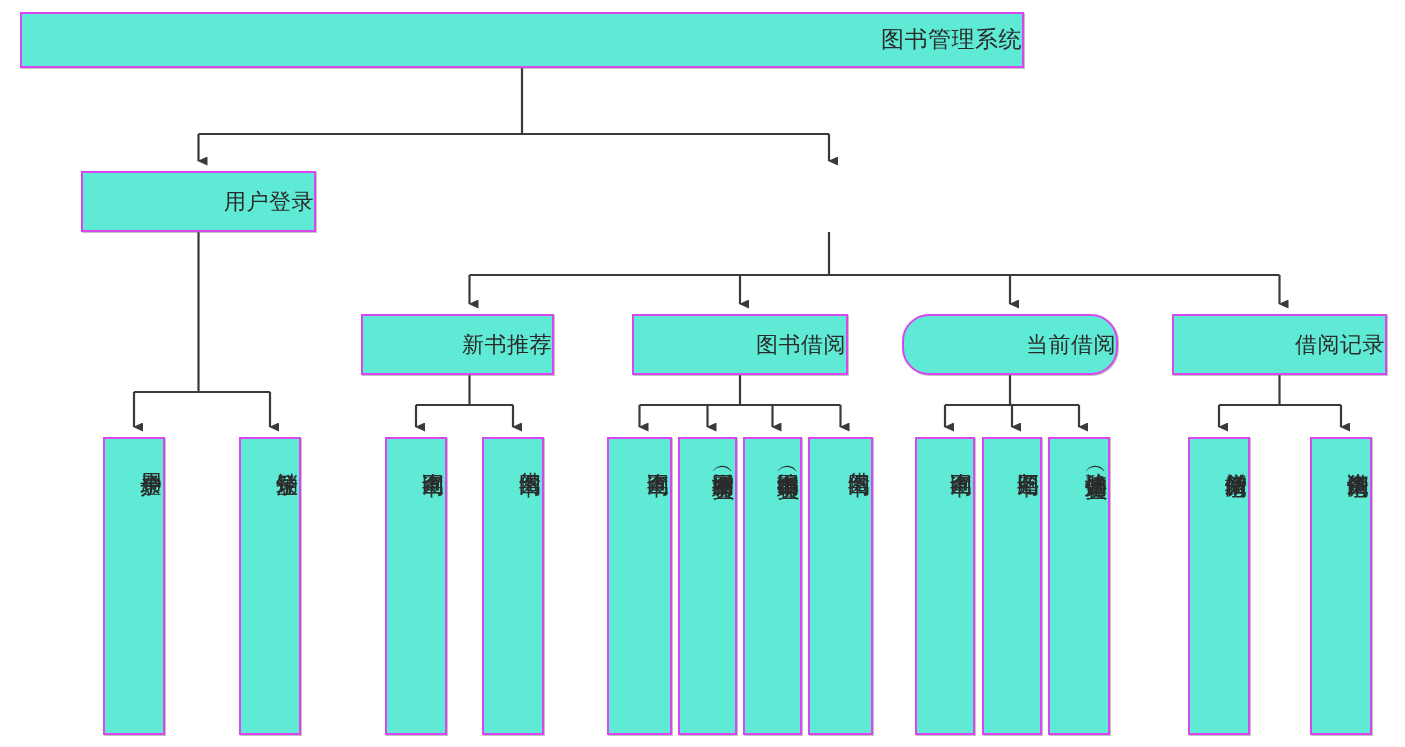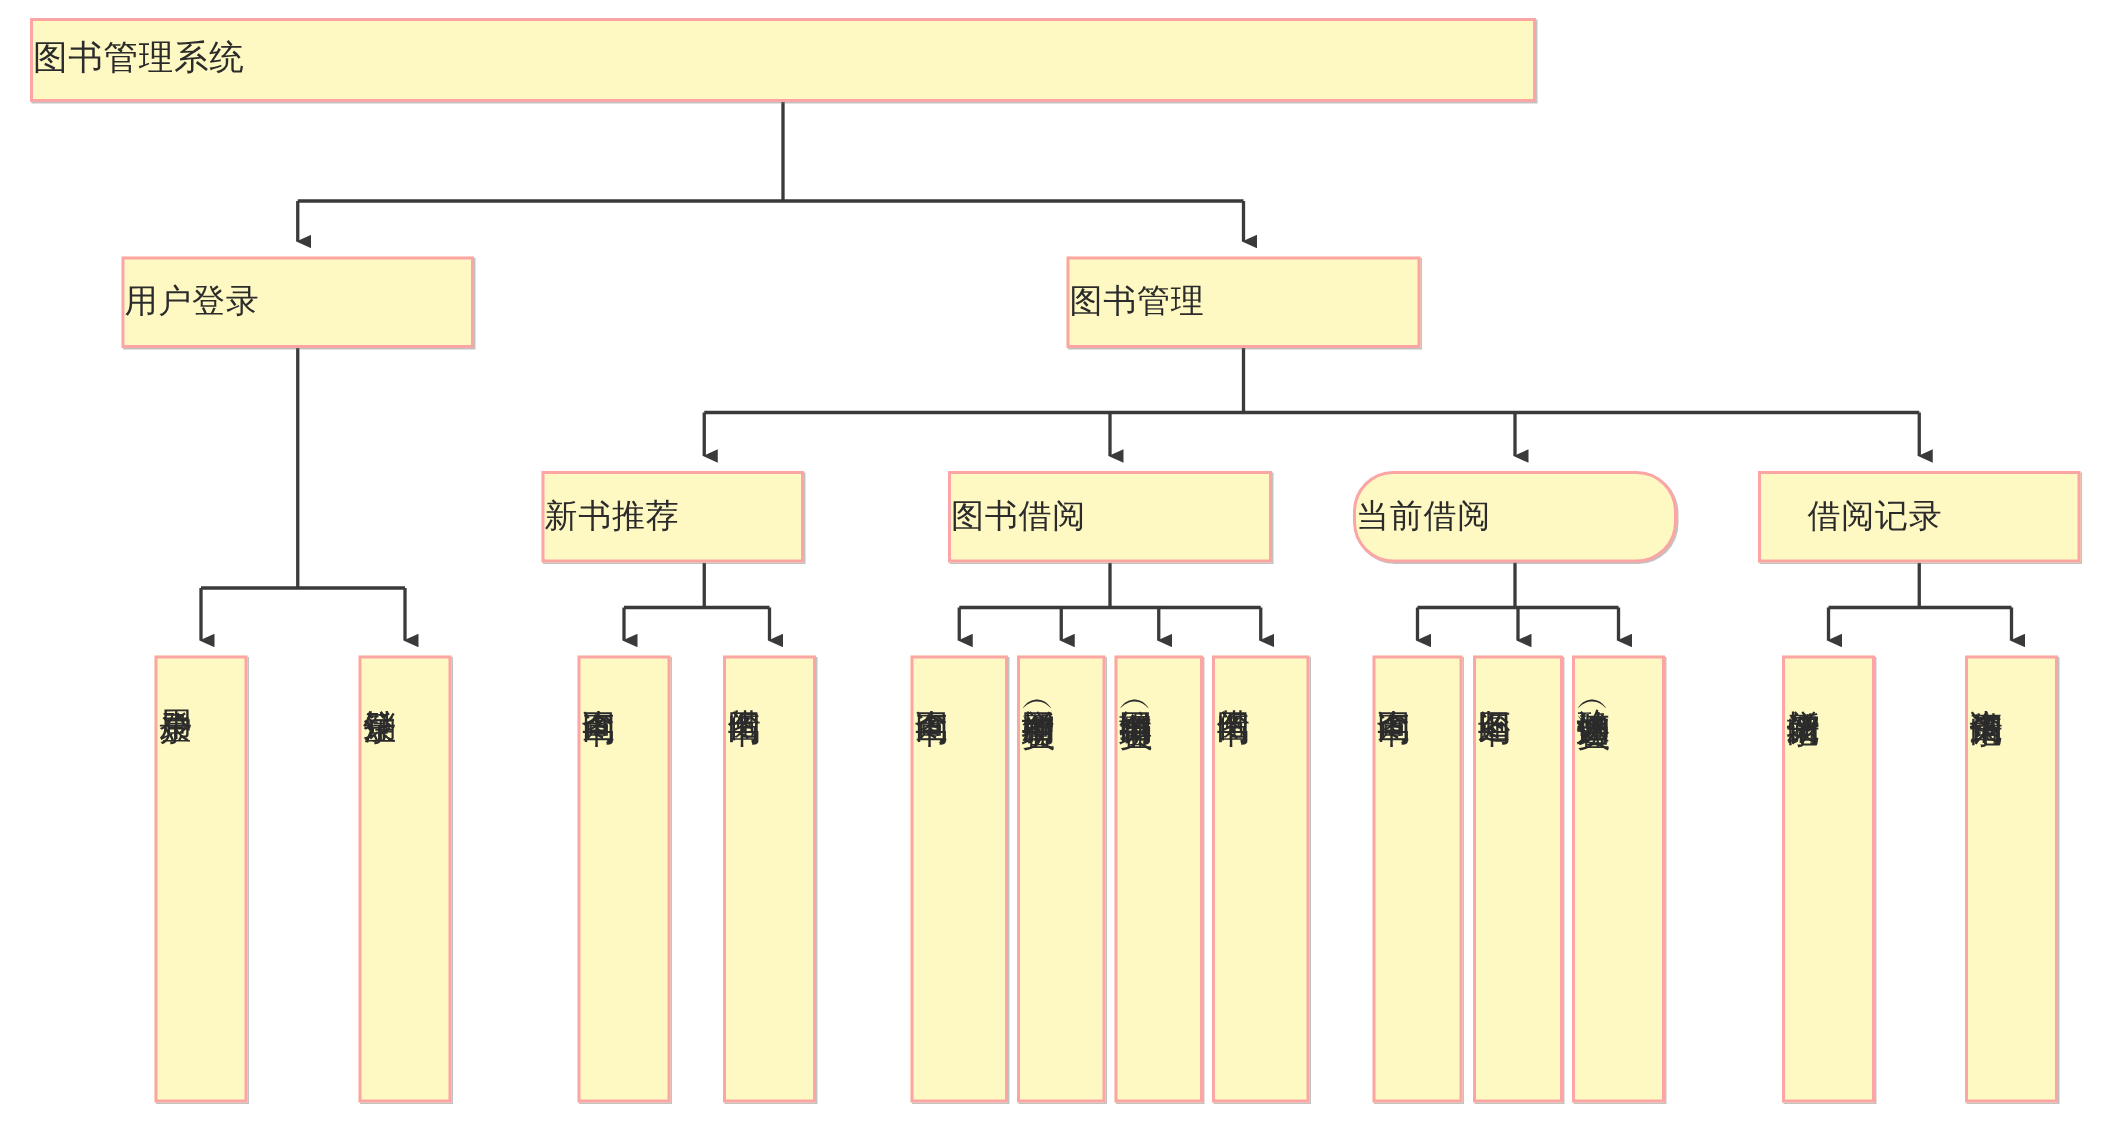--- a/index.html
+++ b/index.html
@@ -22,25 +22,25 @@
     position: absolute;
     left: 0;
     top: 0;
     width: 1405px;
     height: 747px;
     pointer-events: none;
   }
   .node {
     position: absolute;
     box-sizing: border-box;
-    background: #fef9c3;
-    border: 2px solid #fca5a5;
+    background: #5eead4;
+    border: 2px solid #d946ef;
     display: flex;
     align-items: center;
-    justify-content: flex-start;
+    justify-content: flex-end;
     color: #2b2b2b;
     box-shadow: 1px 1px 0 rgba(120,120,120,0.45);
   }
   .node .label {
     display: block;
     text-align: center;
     line-height: 1.18;
     letter-spacing: 0.5px;
   }
   .node.horizontal .label {
@@ -119,25 +119,22 @@
       </g>
   </svg>
 
   <div class="node root horizontal" style="left: 20px; top: 12px; width: 1004px; height: 56px;">
     <span class="label">图书管理系统</span>
   </div>
 
   <div class="node horizontal" style="left: 81px; top: 171px; width: 235px; height: 61px;">
     <span class="label">用户登录</span>
   </div>
-  <div class="node horizontal" style="left: 711px; top: 171px; width: 236px; height: 61px;">
-    <span class="label">图书管理</span>
-  </div>
 
-  <div class="node horizontal" style="left: 361px; top: 314px; width: 175px; height: 61px;">
+  <div class="node horizontal" style="left: 361px; top: 314px; width: 193px; height: 61px;">
     <span class="label">新书推荐</span>
   </div>
   <div class="node horizontal" style="left: 632px; top: 314px; width: 216px; height: 61px;">
     <span class="label">图书借阅</span>
   </div>
   <div class="node horizontal" style="left: 902px; top: 314px; width: 216px; height: 61px; border-radius: 27px;">
     <span class="label">当前借阅</span>
   </div>
   <div class="node horizontal" style="left: 1172px; top: 314px; width: 215px; height: 61px; padding-left: 31px;">
     <span class="label">借阅记录</span>

